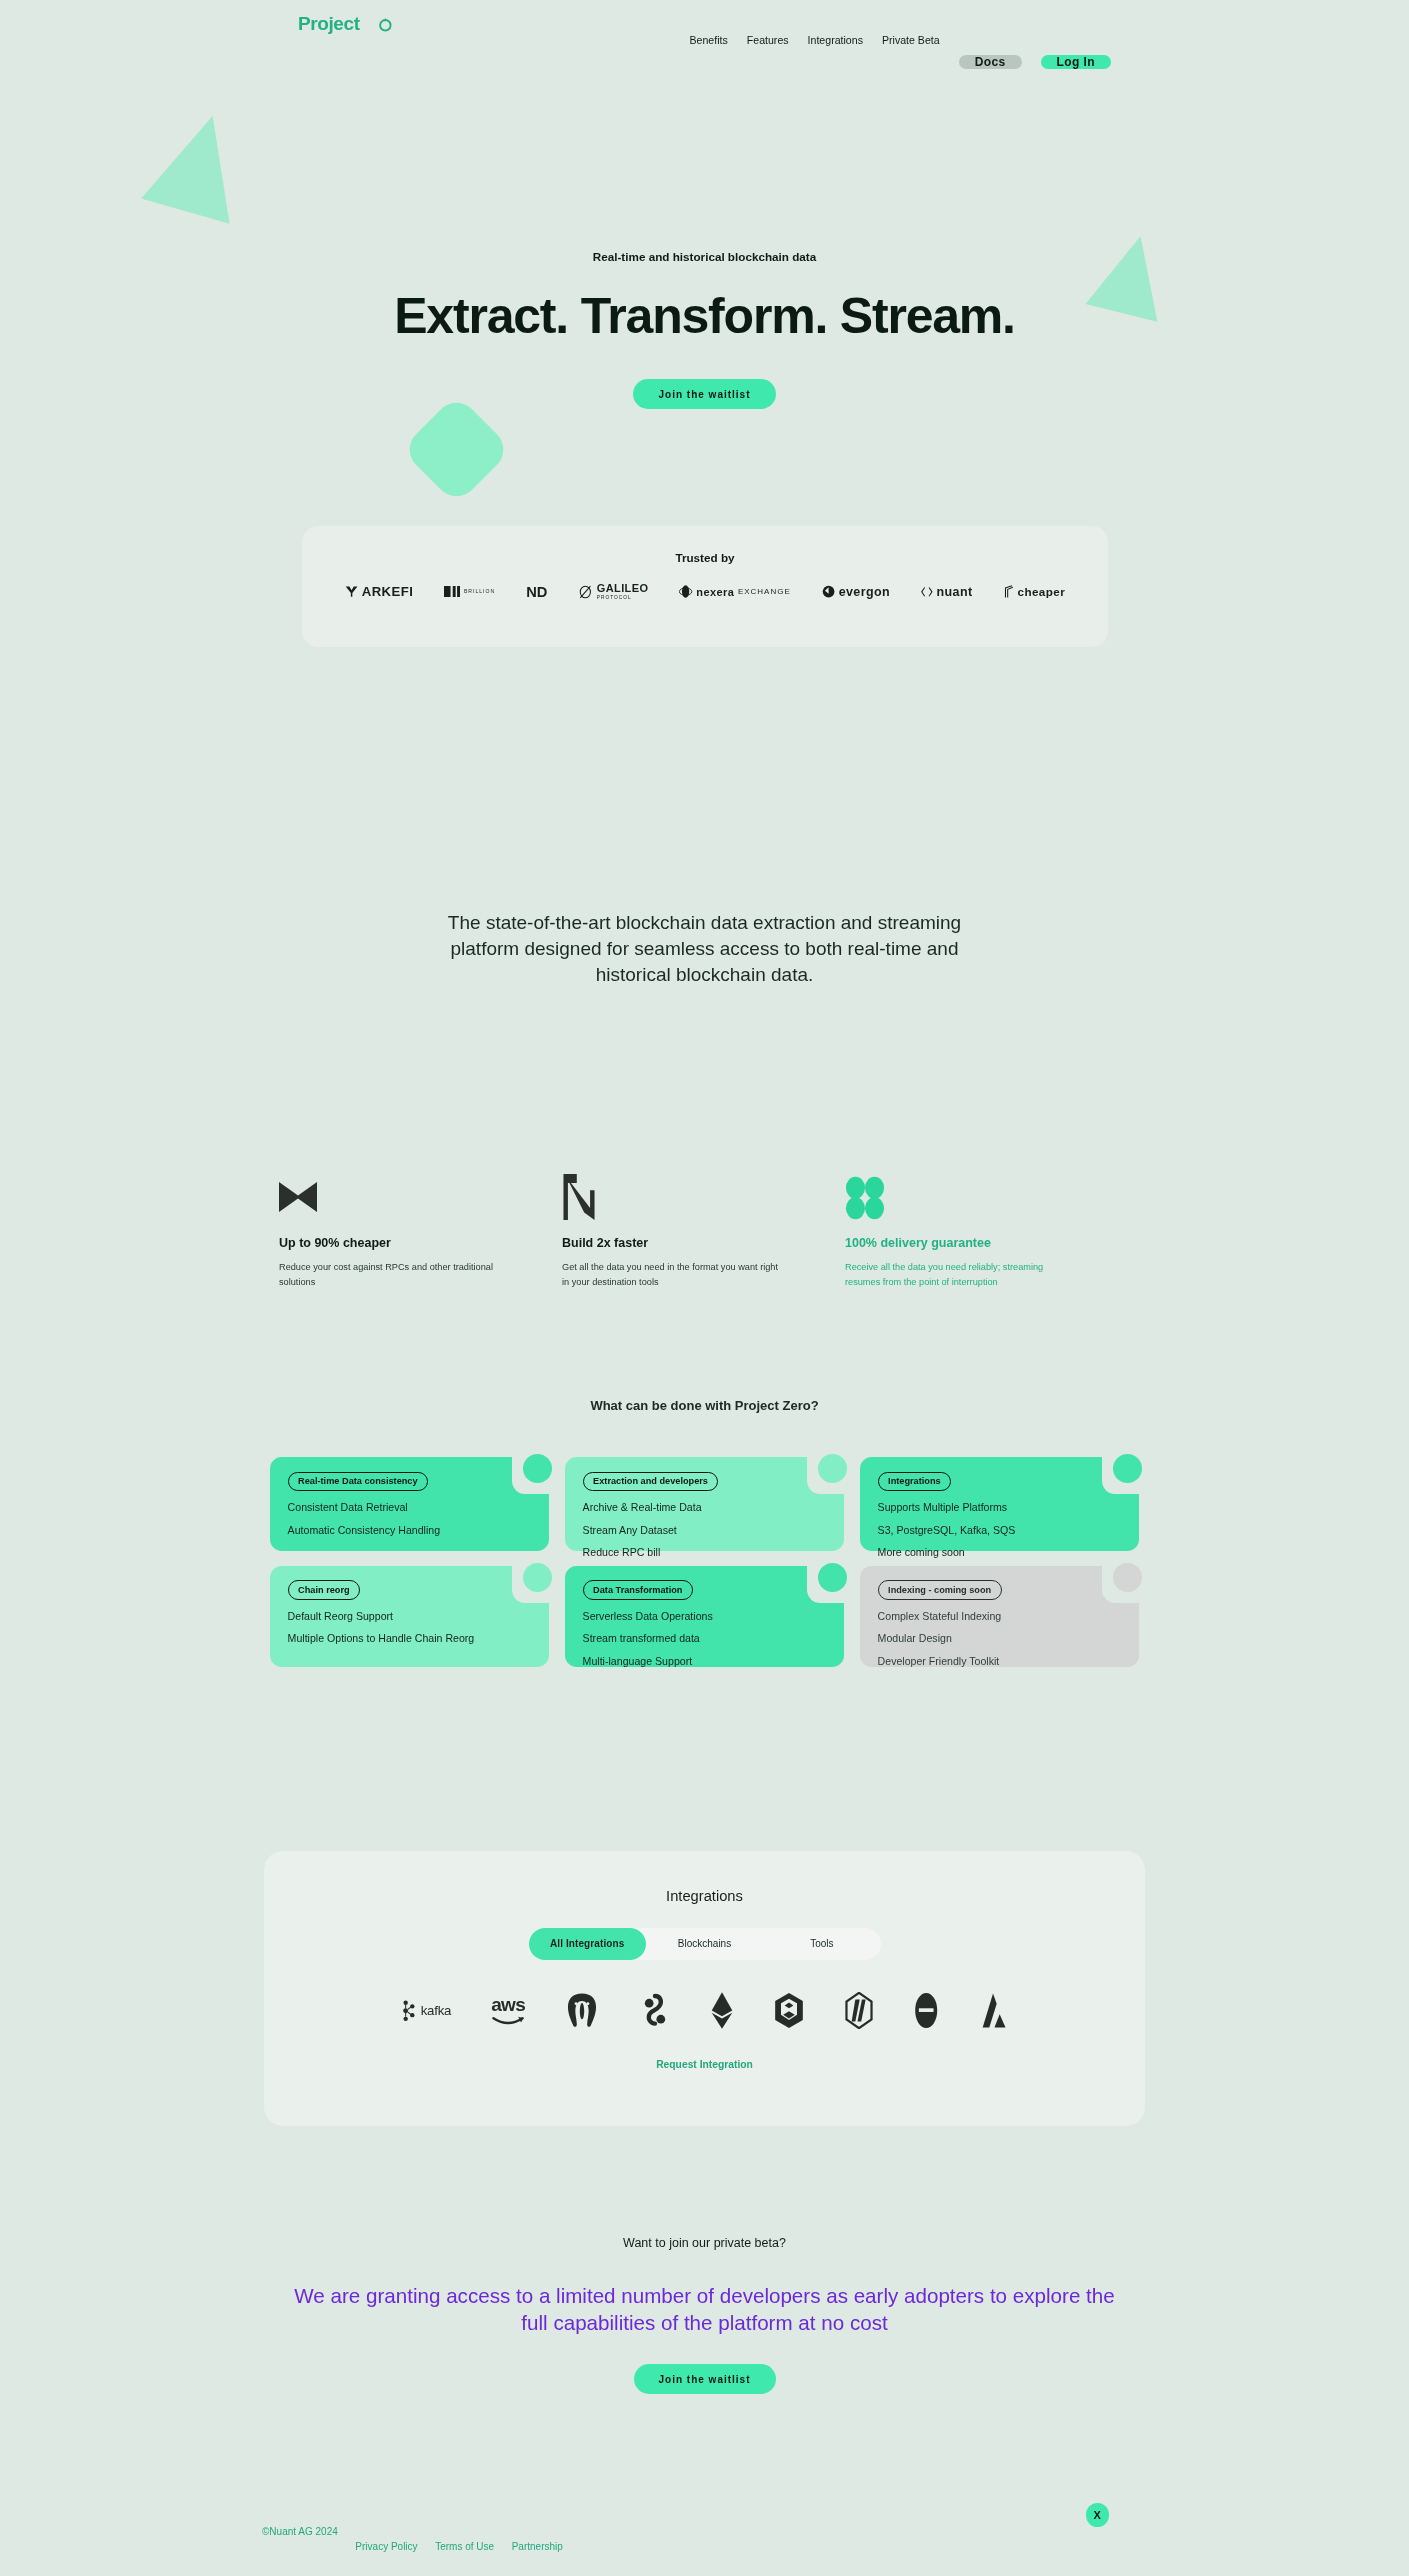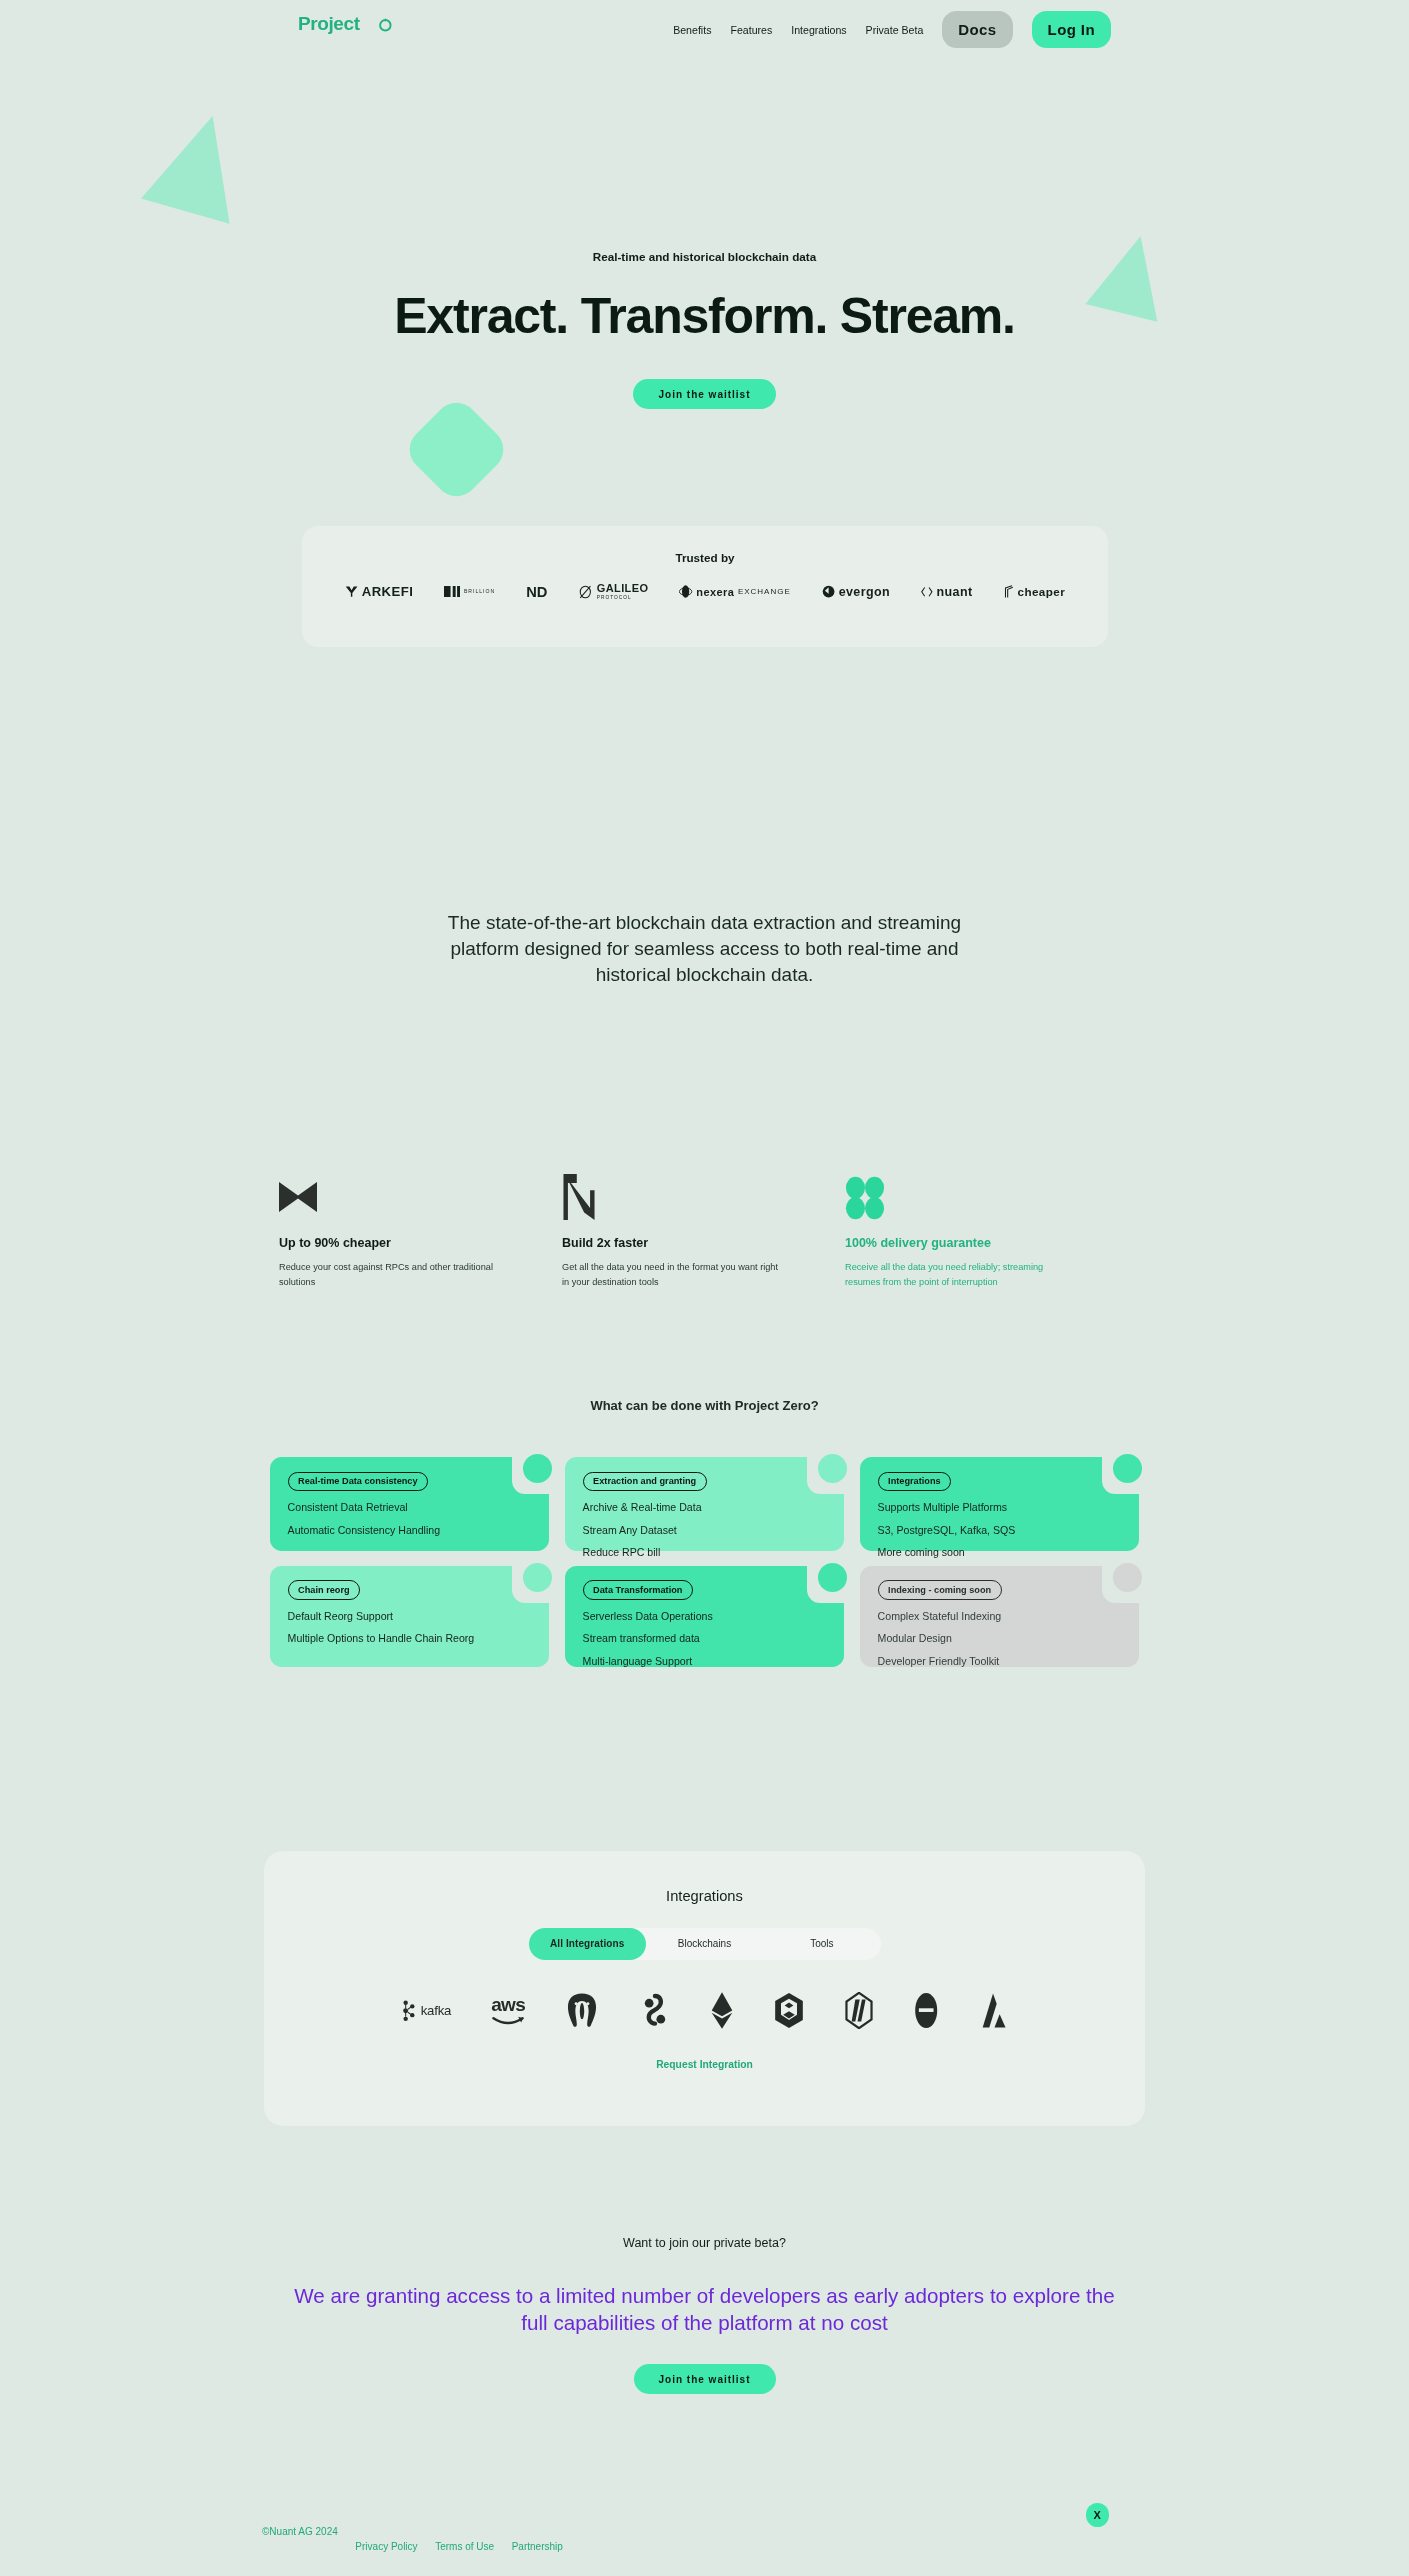--- a/index.html
+++ b/index.html
@@ -49,23 +49,24 @@
     font-size: 19px; font-weight: 700; color: #22b183;
     letter-spacing: -0.4px; display: flex; align-items: center; gap: 18px;
   }
   .logo-mark { display: inline-block; width: 14.7px; height: 16px; }
   .nav {
     position: absolute; right: 298px; top: 11px;
     display: flex; align-items: center; gap: 19px;
   }
   .nav-link { font-size: 10.6px; color: #111c17; white-space: nowrap; cursor: pointer; }
   .nav-btn {
-    font-size: 15px; font-weight: 700; letter-spacing: 0.4px;
-    padding: 10px 16px; border-radius: 14.7px; border: none; cursor: pointer;
+    font-size: 12px; font-weight: 700; letter-spacing: 0.4px;
+    padding: 0 16px; border-radius: 14.7px; border: none; cursor: pointer;
     font-family: "Liberation Sans", sans-serif;
+    margin-top: 44px;
   }
   .nav-btn.docs { background: #b9c5bf; color: #111c17; }
   .nav-btn.login { background: #3fe8ad; color: #0a1a12; }
 
   
   .hero { position: absolute; left: 0; top: 250px; width: 1409px; text-align: center; }
   .hero-eyebrow { font-size: 11.7px; font-weight: 600; color: #111c17; }
   .hero-title {
     margin-top: 28px; font-size: 50px; font-weight: 700;
     letter-spacing: -1.2px; color: #0c1a14; line-height: 1;
@@ -371,21 +372,21 @@
       <div class="notch"></div>
       <div class="dot"></div>
       <span class="pill">Real-time Data consistency</span>
       <div class="card-line">Consistent Data Retrieval</div>
       <div class="card-line">Automatic Consistency Handling</div>
     </div>
 
     <div class="card c-light">
       <div class="notch"></div>
       <div class="dot"></div>
-      <span class="pill">Extraction and granting</span>
+      <span class="pill">Extraction and developers</span>
       <div class="card-line">Archive &amp; Real-time Data</div>
       <div class="card-line">Stream Any Dataset</div>
       <div class="card-line">Reduce RPC bill</div>
     </div>
 
     <div class="card c-dark">
       <div class="notch"></div>
       <div class="dot"></div>
       <span class="pill">Integrations</span>
       <div class="card-line">Supports Multiple Platforms</div>

